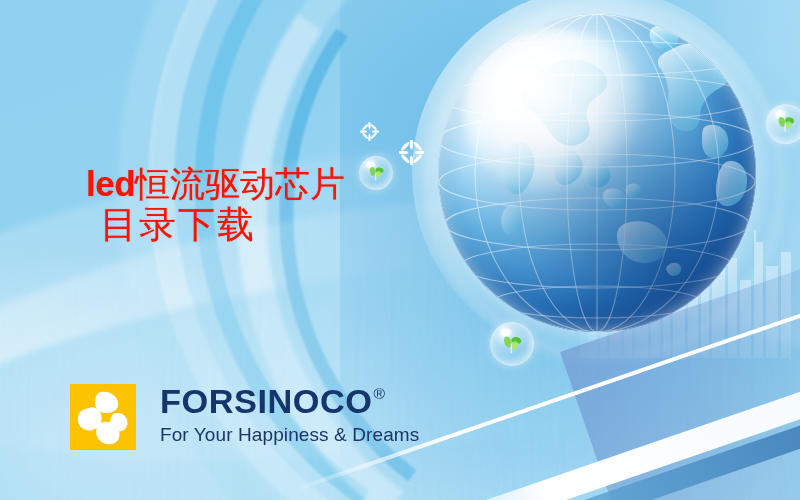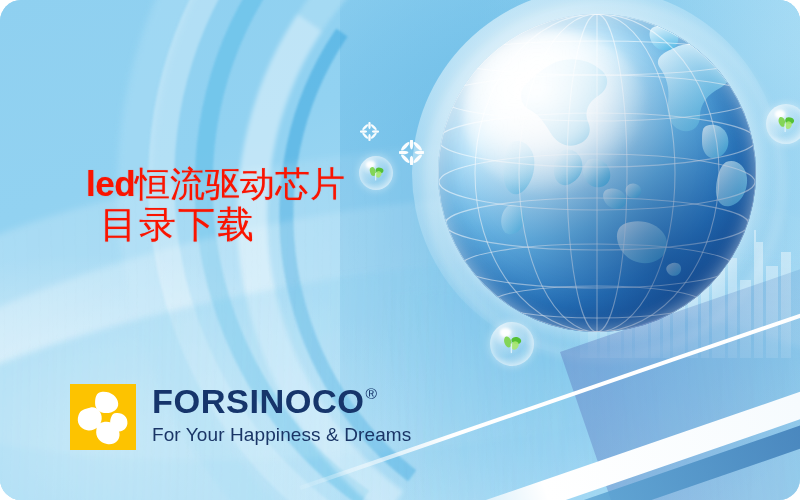--- a/index.html
+++ b/index.html
@@ -7,21 +7,20 @@
     padding: 0;
     background: #ffffff;
   }
   #banner {
     position: relative;
     width: 800px;
     height: 500px;
     overflow: hidden;
     font-family: "Liberation Sans", sans-serif;
     background: linear-gradient(150deg, #9ad4f2 0%, #93d2f0 30%, #a8dcf5 60%, #bfe6f8 100%);
-    border-radius: 21px;
   }
 
   
   .bg-base {
     position: absolute; inset: 0;
     background:
       radial-gradient(ellipse 70% 60% at 12% 88%, rgba(214,238,250,.95) 0%, rgba(214,238,250,0) 62%),
       radial-gradient(ellipse 60% 70% at 95% 12%, rgba(176,224,246,.8) 0%, rgba(176,224,246,0) 60%),
       linear-gradient(160deg, #8fd0f0 0%, #92d2f1 28%, #a3d9f4 55%, #c2e6f9 100%);
   }
@@ -245,21 +244,21 @@
     display: flex;
     align-items: flex-start;
   }
   .logo-mark {
     width: 66px; height: 66px;
     background: #fdc300;
     display: block;
     flex: 0 0 auto;
   }
   .logo-text {
-    margin-left: 16px;
+    margin-left: 24px;
     margin-top: 1px;
   }
   .logo-word {
     display: flex;
     align-items: flex-start;
     color: #16356b;
     font-weight: 700;
     font-size: 33px;
     letter-spacing: .5px;
     line-height: 1;

